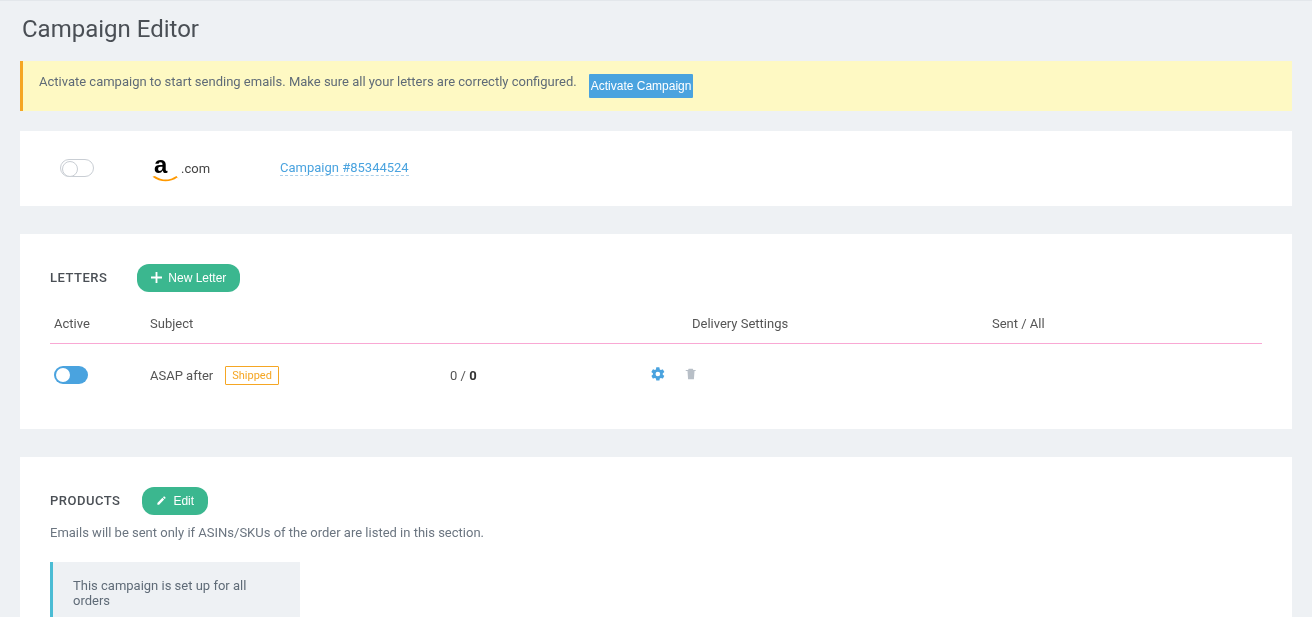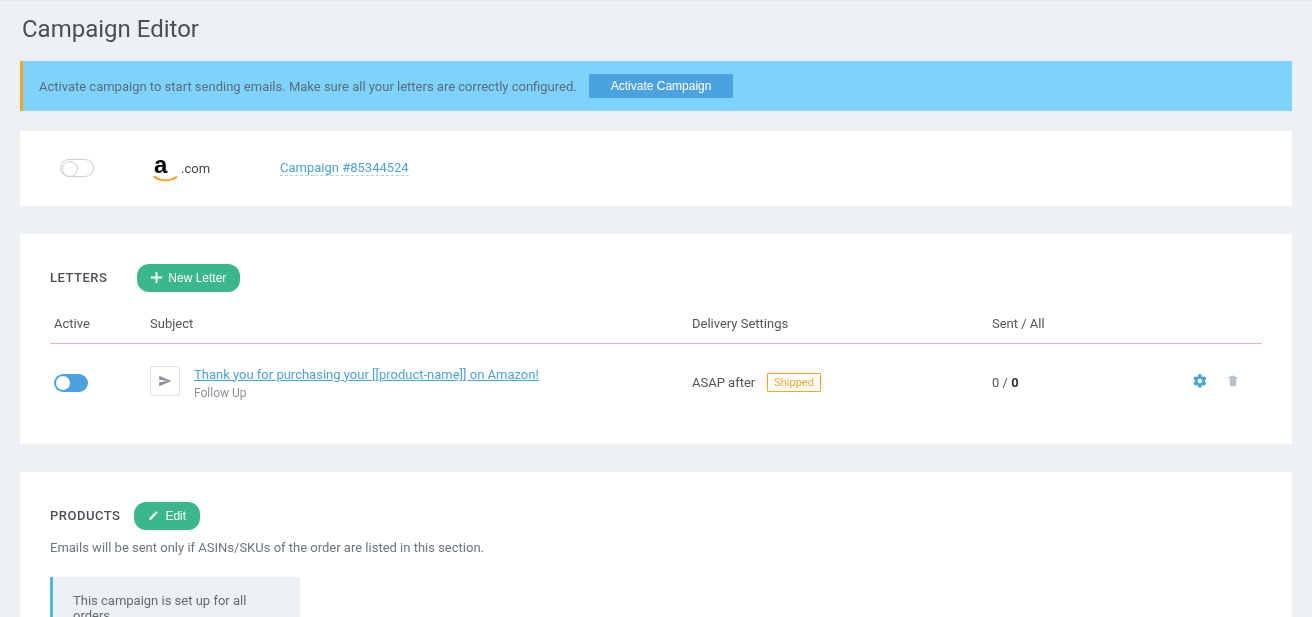--- a/index.html
+++ b/index.html
@@ -12,33 +12,32 @@
   }
   .page-title {
     font-size: 24px;
     font-weight: 400;
     color: #4a4f55;
     padding: 14px 22px 18px;
     border-top: 1px solid #e3e7eb;
   }
   .content { padding: 0 20px 20px; }
   .alert-bar {
-    background: #7dd3fc;
+    background: #fef9c3;
     border-left: 3px solid #f5a623;
     padding: 13px 16px;
     display: flex;
-    align-items: center;
     margin-bottom: 20px;
   }
   .alert-text { color: #5f6b77; font-size: 13px; margin-right: 12px; }
   .btn-activate {
     background: #4aa3df;
     color: #fff;
     border: none;
-    padding: 5px 22px;
+    padding: 5px 2px;
     font-size: 12px;
     cursor: pointer;
     border-radius: 1px;
   }
   .card {
     background: #fff;
     margin-bottom: 28px;
   }
   .campaign-header {
     display: flex;
@@ -221,31 +220,20 @@
       <div class="col-subject">Subject</div>
       <div class="col-delivery">Delivery Settings</div>
       <div class="col-sent">Sent / All</div>
       <div class="col-actions"></div>
     </div>
 
     <div class="letter-row">
       <div class="col-active" style="padding-left:4px;">
         <div class="toggle-on"></div>
       </div>
-      <div class="subject-cell">
-        <div class="send-icon-box">
-          <svg width="14" height="14" viewBox="0 0 24 24">
-              <path d="M2 21l21-9L2 3v7l15 2-15 2v7z" fill="#8a9199"></path>
-            </svg>
-        </div>
-        <div>
-          <a class="subject-link">Thank you for purchasing your [[product-name]] on Amazon!</a>
-          <div class="subject-sub">Follow Up</div>
-        </div>
-      </div>
       <div class="delivery-cell">
         <span>ASAP after</span>
         <span class="badge-shipped">Shipped</span>
       </div>
       <div class="sent-cell">
         <span>0</span><span> / </span><span class="bold">0</span>
       </div>
       <div class="actions-cell">
         <span class="gear-icon">
           <svg width="16" height="16" viewBox="0 0 24 24" fill="currentColor">
@@ -256,21 +244,21 @@
           <svg width="14" height="14" viewBox="0 0 24 24" fill="currentColor">
               <path d="M6 7h12l-1 14H7L6 7zm3-4h6l1 2h4v2H3V5h4l1-2z"></path>
             </svg>
         </span>
       </div>
     </div>
   </div>
 
   <div class="card section-pad" style="padding-bottom:0;">
     <div class="section-head" style="margin-bottom:10px;">
-      <span class="section-title" style="margin-right:14px;">PRODUCTS</span>
+      <span class="section-title" style="margin-right:22px;">PRODUCTS</span>
       <button class="btn-green">
         <svg viewBox="0 0 24 24">
             <path d="M3 17.25V21h3.75l11-11-3.75-3.75-11 11zM20.71 7.04a1 1 0 0 0 0-1.41l-2.34-2.34a1 1 0 0 0-1.41 0L15.13 5.12l3.75 3.75 1.83-1.83z" fill="#fff"></path>
           </svg>
         <span>Edit</span>
       </button>
     </div>
     <div class="products-note">Emails will be sent only if ASINs/SKUs of the order are listed in this section.</div>
     <div class="products-info">This campaign is set up for all orders</div>
   </div>

